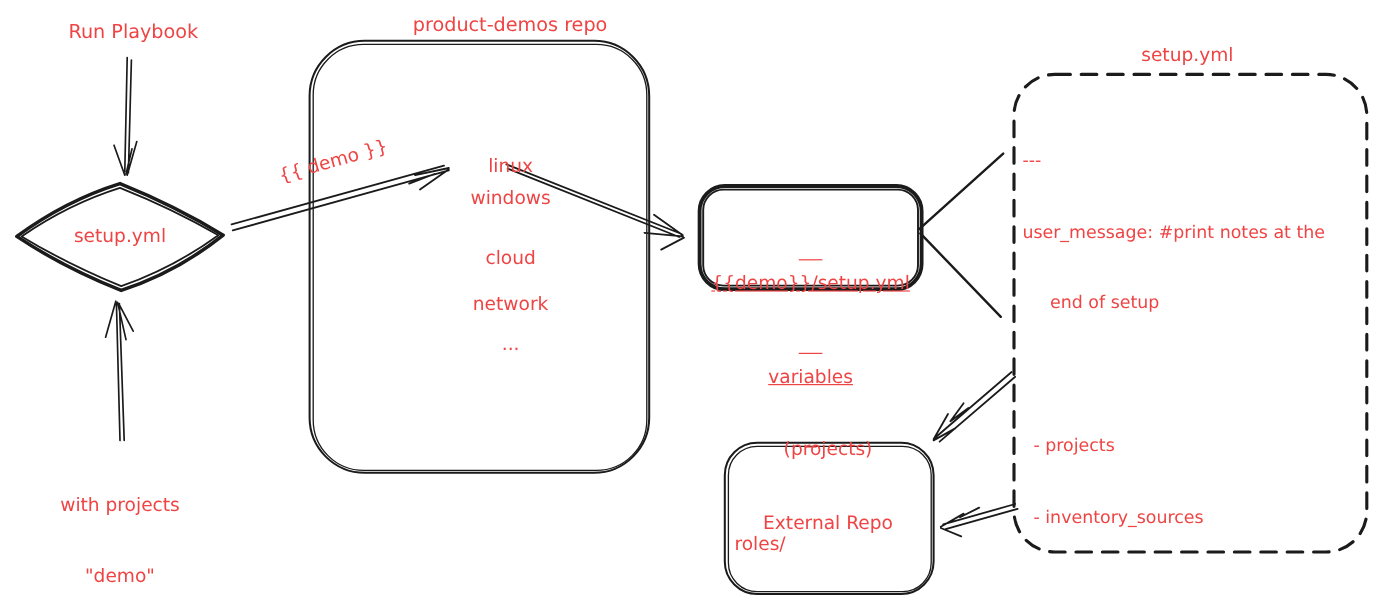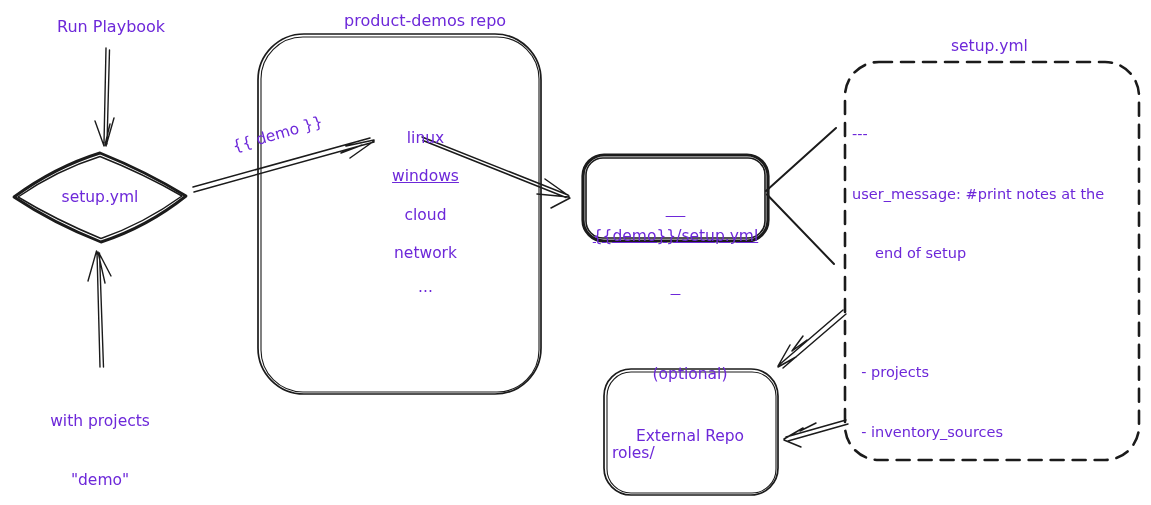--- a/index.html
+++ b/index.html
@@ -1,18 +1,18 @@
 <!DOCTYPE html>
 <html><head>
 <meta charset="utf-8">
 <style>
   html,body{margin:0;padding:0;background:#ffffff;}
   .stage{
     position:relative;width:1151px;height:505px;background:#ffffff;
-    font-family:"DejaVu Sans",sans-serif;color:#6d28d9;overflow:hidden;border-radius:13px;
+    font-family:"DejaVu Sans",sans-serif;color:#ef4444;overflow:hidden;border-radius:13px;
   }
   .stage svg{position:absolute;left:0;top:0;}
   .t{position:absolute;white-space:pre;line-height:1.25;}
   .c{text-align:center;}
   .f16{font-size:16px;}
   .f15{font-size:15.5px;}
   .yaml-line{height:19.5px;line-height:19.5px;font-size:14.5px;white-space:pre;}
   .repo-item{position:absolute;left:258px;width:283px;text-align:center;font-size:15.5px;margin-left:26px;}
   .rot{transform:rotate(-16deg);transform-origin:0 50%;}
 </style>
@@ -60,27 +60,28 @@
 
   <div class="t c" style="left:25px;top:373px;width:150px;font-size:15.5px;line-height:19.5px;">
     <div>with projects</div>
     <div>"demo"</div>
   </div>
 
   <div class="t f15 rot" style="left:233px;top:138px;">{{ demo }}</div>
 
   <div class="t f16" style="left:344px;top:11px;">product-demos repo</div>
   <div class="repo-item" style="top:129px;">linux</div>
-  <div class="repo-item" style="top:167px;text-decoration:underline;">windows</div>
+  <div class="repo-item" style="top:156px;">windows</div>
   <div class="repo-item" style="top:206px;">cloud</div>
   <div class="repo-item" style="top:244px;">network</div>
   <div class="repo-item" style="top:278px;">...</div>
 
   <div class="t c" style="left:584px;top:171px;width:183px;font-size:15.5px;line-height:26px;text-decoration:underline;">
     <div>{{demo}}/setup.yml</div>
+    <div>variables</div>
   </div>
 
   <div class="t f15" style="left:951px;top:37px;">setup.yml</div>
 
   <div class="t" style="left:852px;top:85px;width:282px;">
     <div class="yaml-line">---</div>
     <div class="yaml-line">user_message: #print notes at the</div>
     <div class="yaml-line">     end of setup</div>
     <div class="yaml-line"></div>
     <div class="yaml-line">  - projects</div>
@@ -93,21 +94,21 @@
     
     
     
     
     
     
     
   </div>
 
   <div class="t c" style="left:600px;top:323px;width:180px;font-size:15.5px;line-height:20.5px;">
-    <div>(optional)</div>
+    <div>(projects)</div>
     <div>External Repo</div>
   </div>
   <div class="t" style="left:612px;top:400px;font-size:15.5px;line-height:21.5px;">
     <div>roles/</div>
     
     
   </div>
 
 </div>
 

